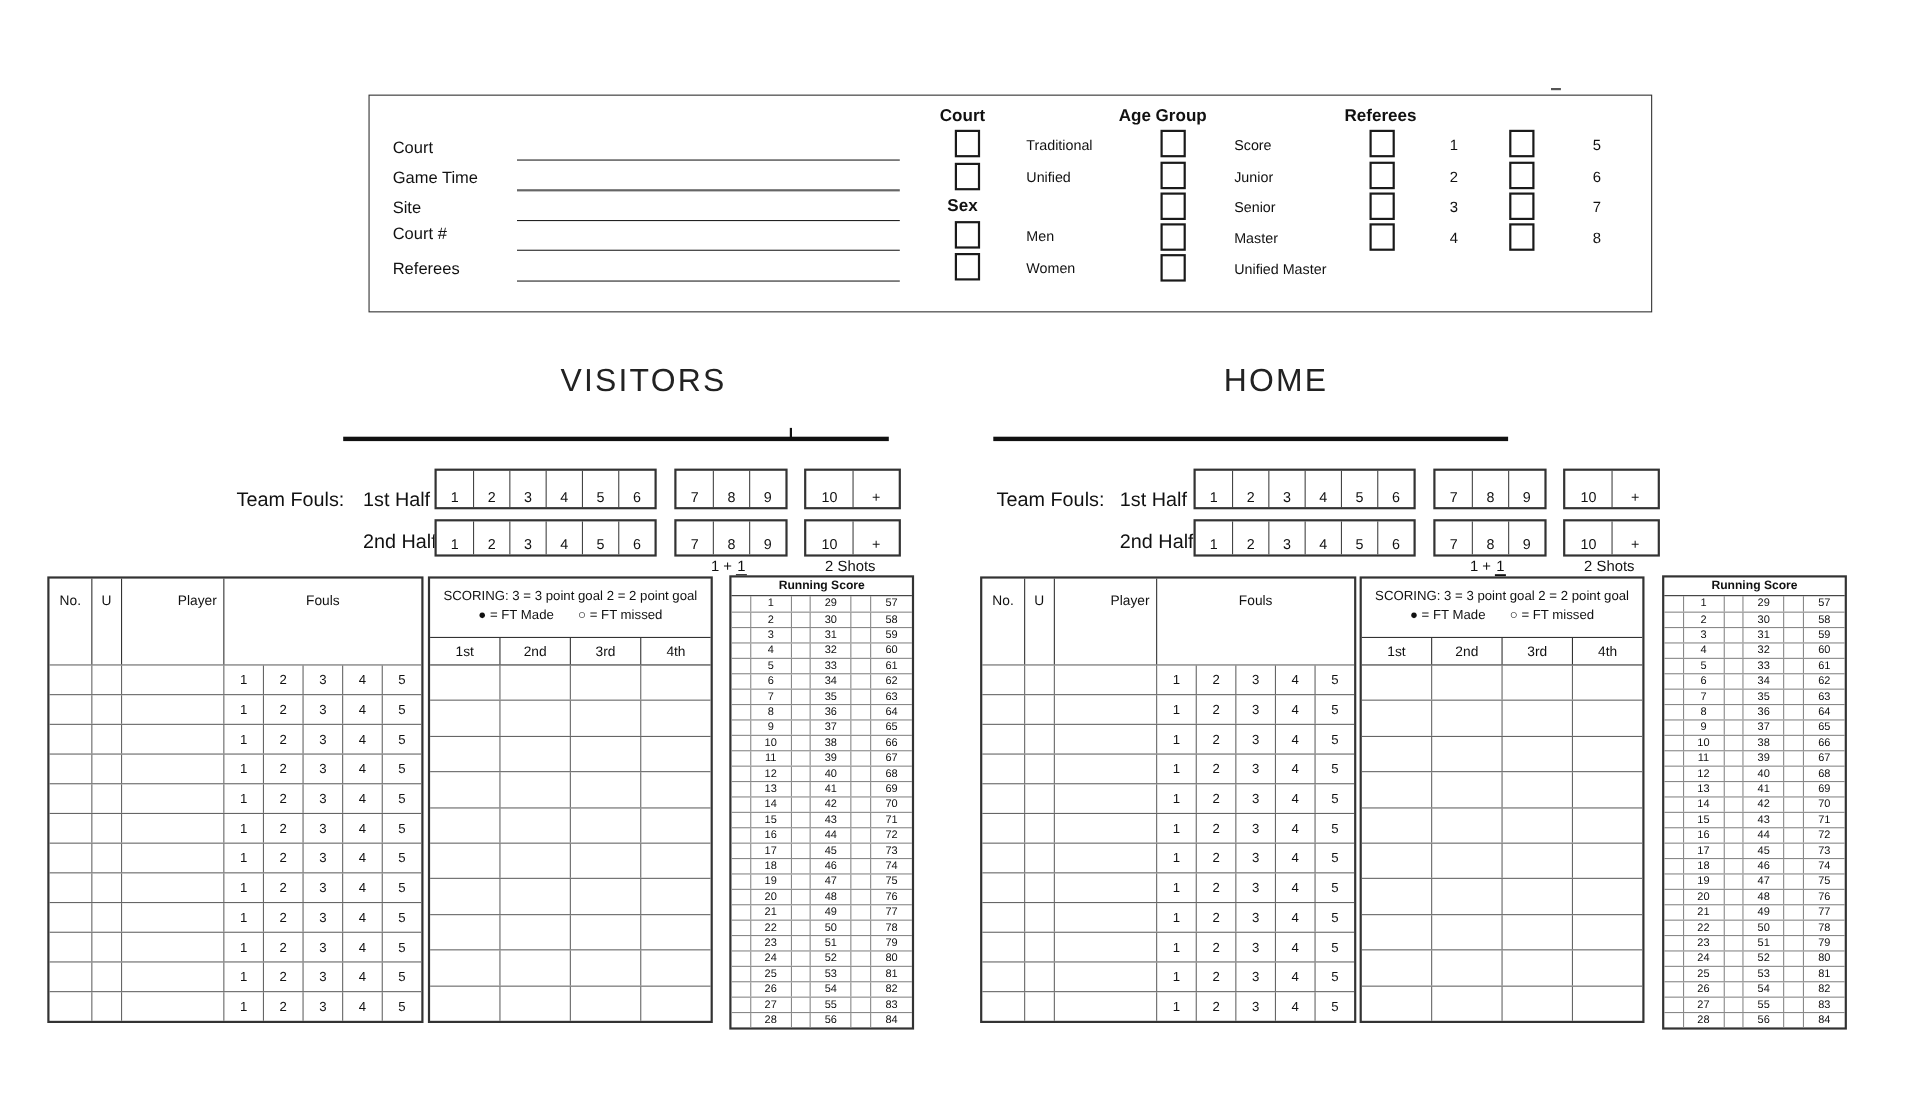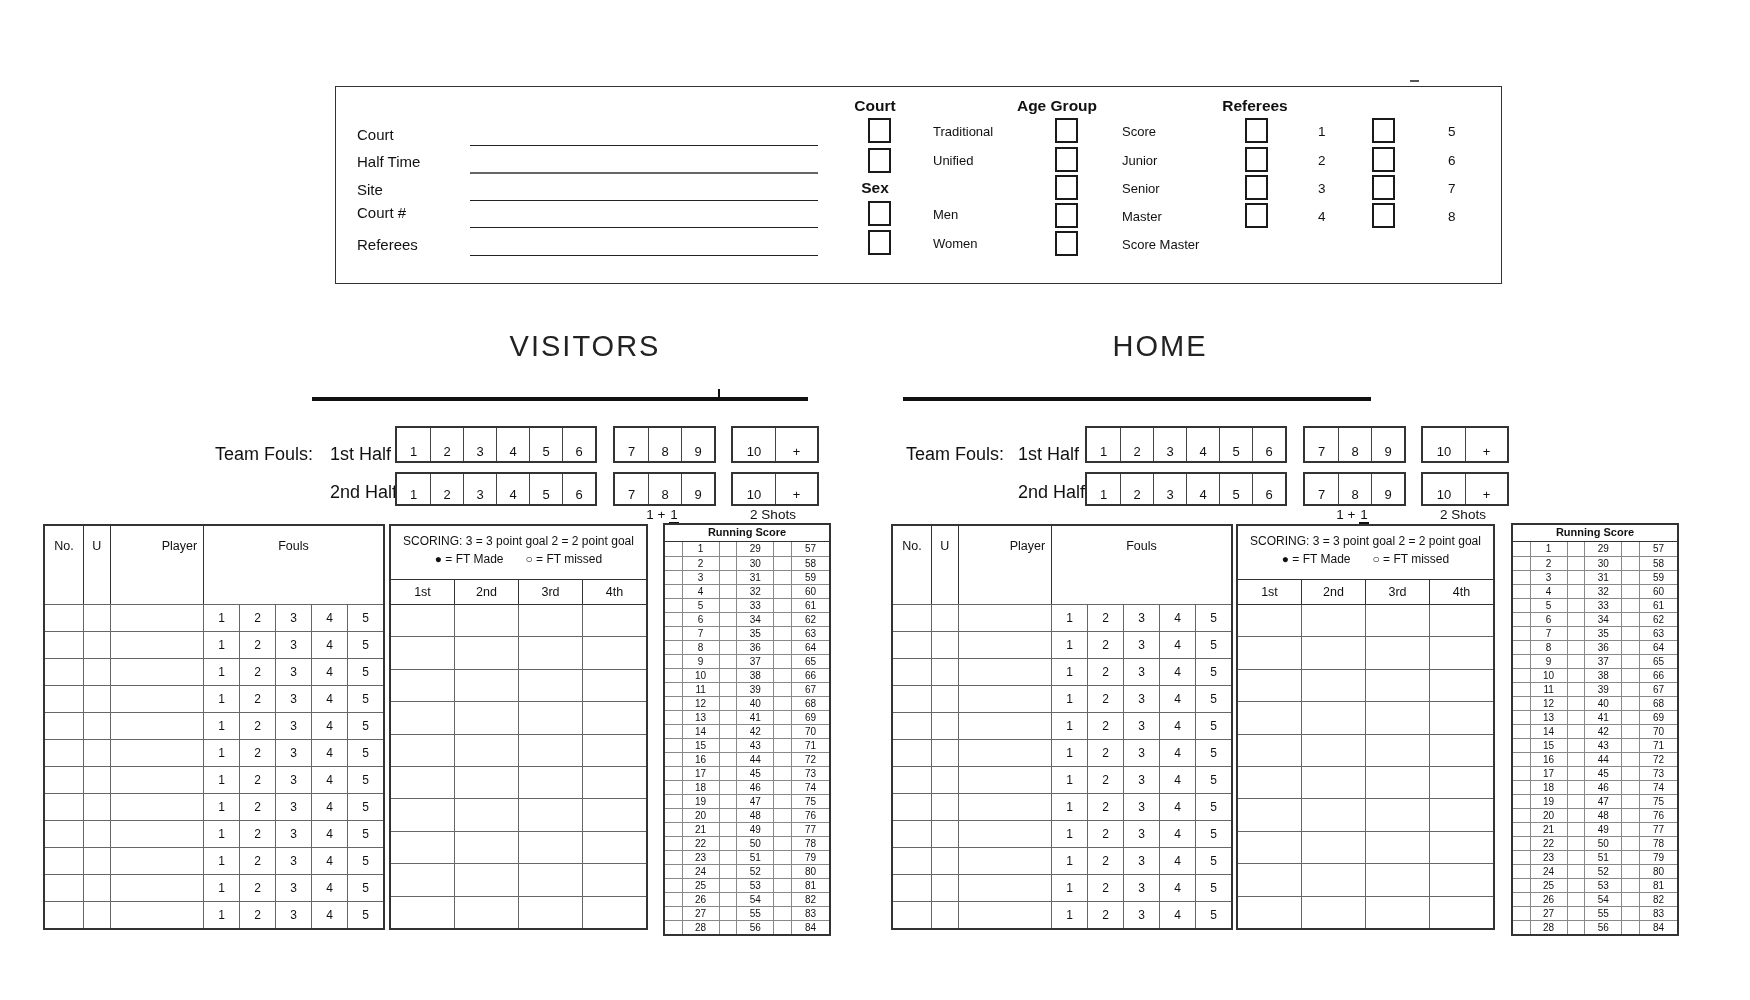--- a/index.html
+++ b/index.html
@@ -69,21 +69,21 @@
 <body>
 
 <div id="sheet">
 
 
   <div class="abs form-box"></div>
   <div class="abs stray" style="left:1410px;top:80px"></div>
 
   <div class="abs flabel" style="top:126px">Court</div>
   <div class="abs fline" style="top:126px"></div>
-  <div class="abs flabel" style="top:153px">Half Time</div>
+  <div class="abs flabel" style="top:153px">Game Time</div>
   <div class="abs fline thick" style="top:153px"></div>
   <div class="abs flabel" style="top:181px">Site</div>
   <div class="abs fline" style="top:181px"></div>
   <div class="abs flabel" style="top:204px">Court #</div>
   <div class="abs fline" style="top:208px"></div>
   <div class="abs flabel" style="top:236px">Referees</div>
   <div class="abs fline" style="top:236px"></div>
 
   <div class="abs sechead" style="left:845px;top:97px;width:60px">Court</div>
   <div class="abs cb" style="left:868px;top:118px"></div>
@@ -100,21 +100,21 @@
   <div class="abs sechead" style="left:1002px;top:97px;width:110px">Age Group</div>
   <div class="abs cb" style="left:1055px;top:118px"></div>
   <div class="abs cblabel" style="left:1122px;top:124px">Score</div>
   <div class="abs cb" style="left:1055px;top:147px"></div>
   <div class="abs cblabel" style="left:1122px;top:153px">Junior</div>
   <div class="abs cb" style="left:1055px;top:175px"></div>
   <div class="abs cblabel" style="left:1122px;top:181px">Senior</div>
   <div class="abs cb" style="left:1055px;top:203px"></div>
   <div class="abs cblabel" style="left:1122px;top:209px">Master</div>
   <div class="abs cb" style="left:1055px;top:231px"></div>
-  <div class="abs cblabel" style="left:1122px;top:237px">Score Master</div>
+  <div class="abs cblabel" style="left:1122px;top:237px">Unified Master</div>
 
   <div class="abs sechead" style="left:1215px;top:97px;width:80px">Referees</div>
   <div class="abs cb" style="left:1245px;top:118px"></div>
   <div class="abs divnum" style="left:1318px;top:124px">1</div>
   <div class="abs cb" style="left:1245px;top:147px"></div>
   <div class="abs divnum" style="left:1318px;top:153px">2</div>
   <div class="abs cb" style="left:1245px;top:175px"></div>
   <div class="abs divnum" style="left:1318px;top:181px">3</div>
   <div class="abs cb" style="left:1245px;top:203px"></div>
   <div class="abs divnum" style="left:1318px;top:209px">4</div>

